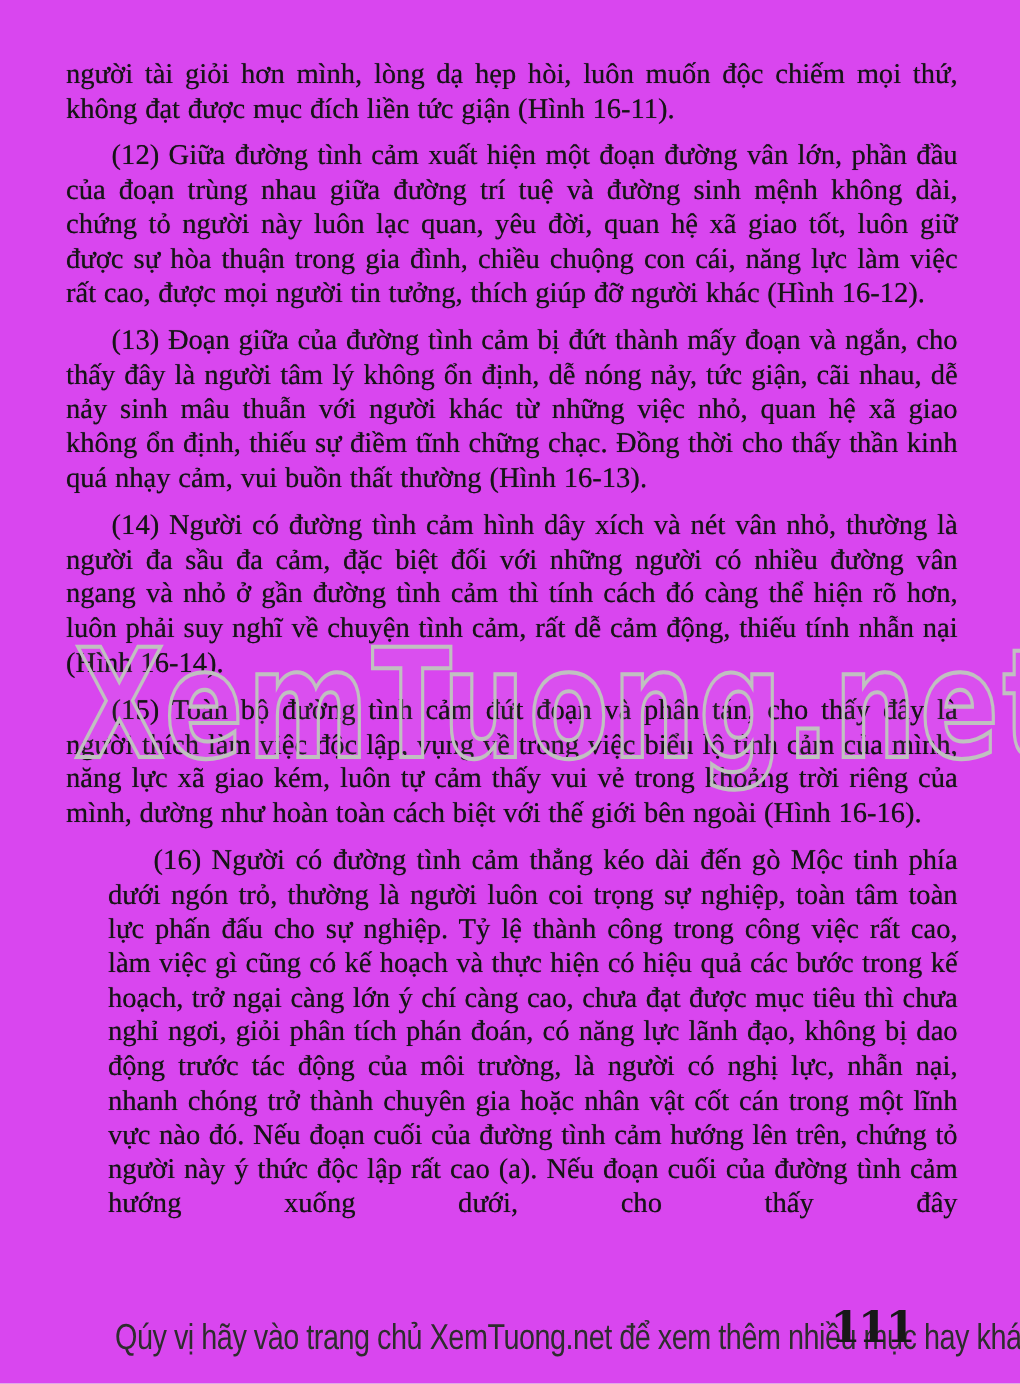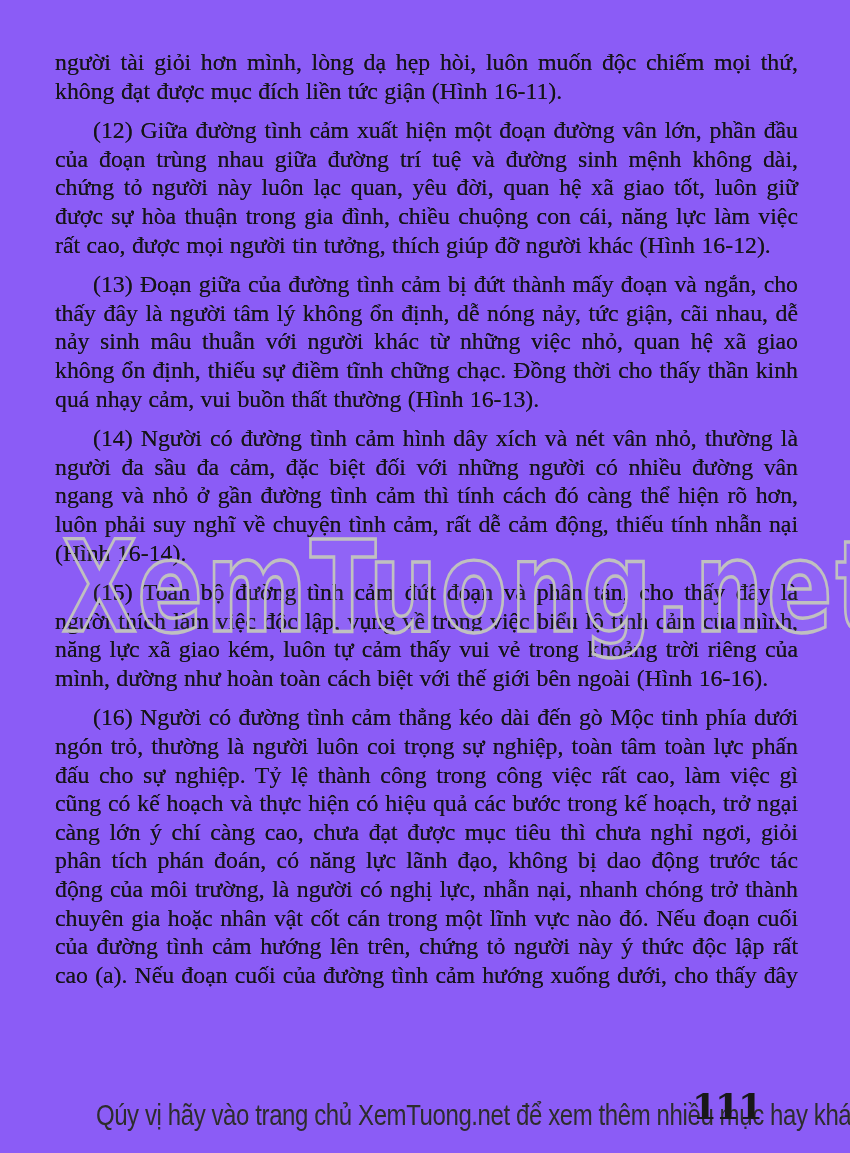--- a/index.html
+++ b/index.html
@@ -5,21 +5,21 @@
   html, body {
     margin: 0;
     padding: 0;
     background: #e8e8e8;
   }
   .page {
     position: relative;
     width: 850px;
     height: 1153px;
     margin: 0 auto;
-    background: #8b5cf6;
+    background: #d946ef;
     overflow: hidden;
     font-family: "Liberation Serif", "DejaVu Serif", serif;
   }
   .body-text {
     position: absolute;
     top: 48px;
     left: 55px;
     width: 743px;
     z-index: 1;
   }
@@ -31,20 +31,21 @@
     text-align: justify;
     text-indent: 38px;
     text-shadow: 0 0 0.6px rgba(0,0,0,0.65);
     word-spacing: 0.5px;
   }
   .body-text p.continuation {
     text-indent: 0;
   }
   .body-text p.runs-over {
     text-align-last: justify;
+    margin-left: 35px;
   }
   .watermark {
     position: absolute;
     top: 514px;
     left: 62px;
     z-index: 3;
     font-family: "DejaVu Sans", sans-serif;
     font-weight: bold;
     font-size: 97px;
     letter-spacing: 3px;

